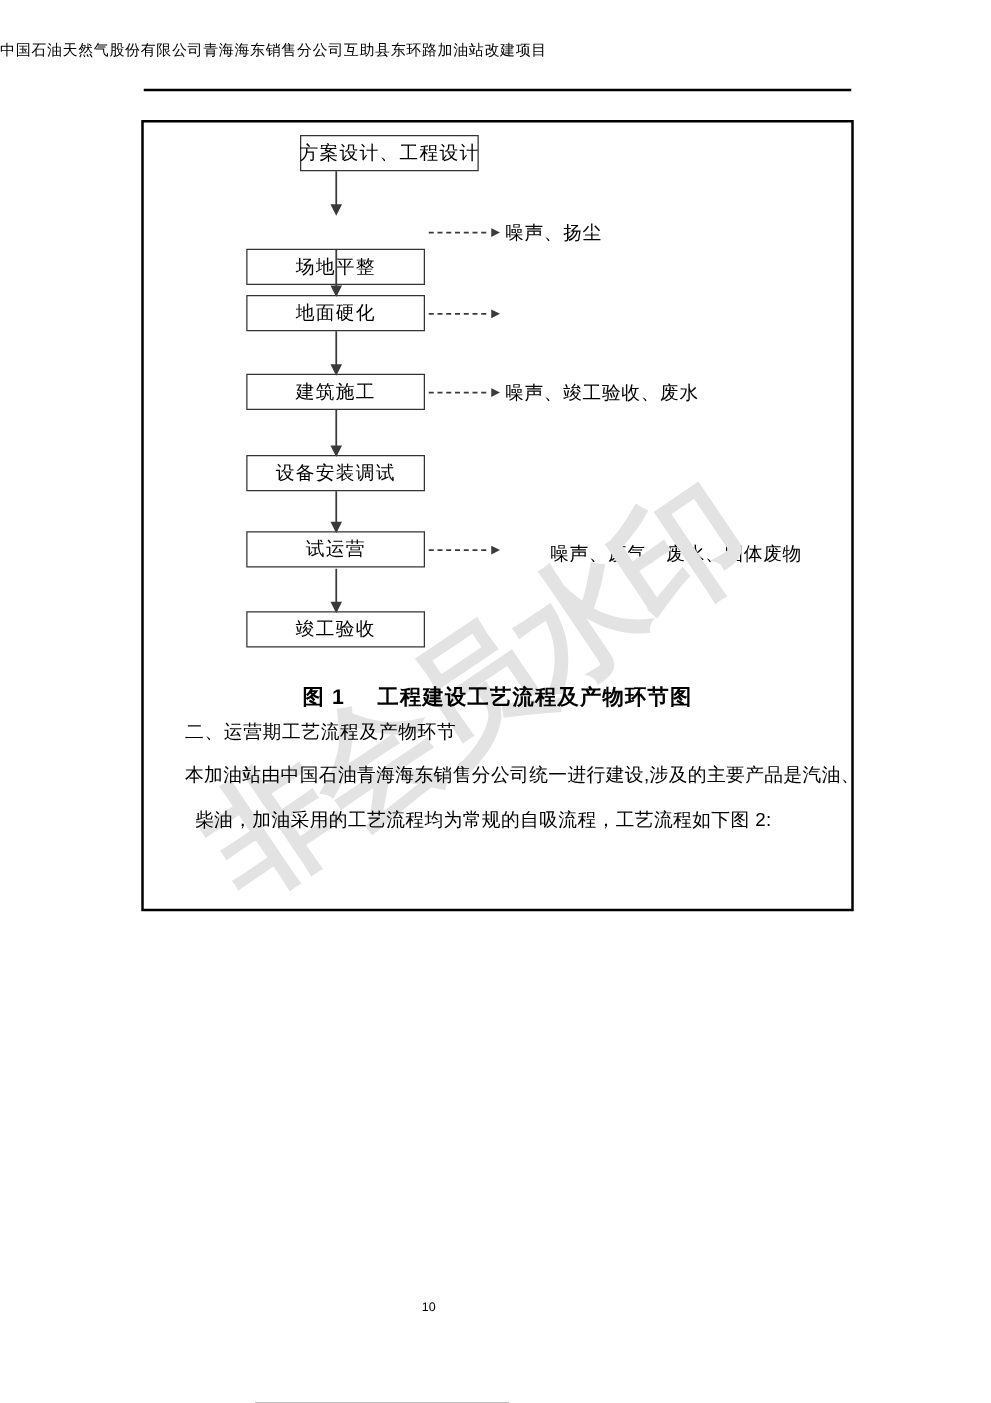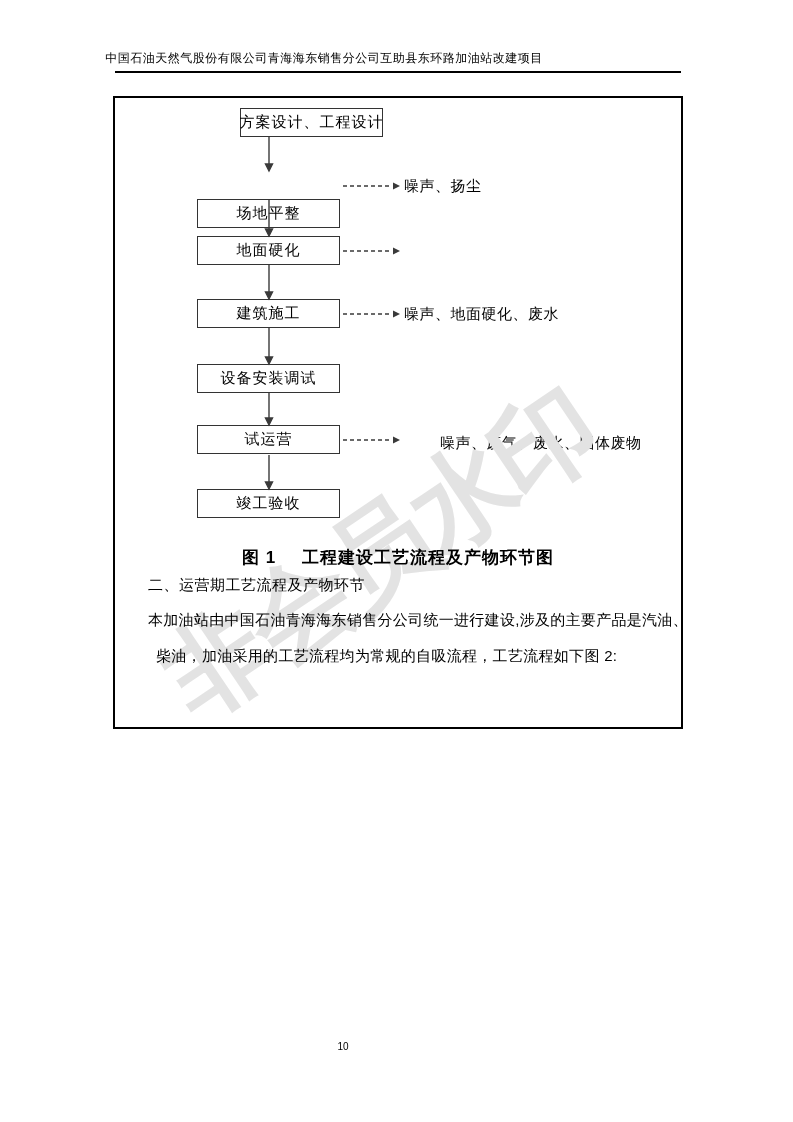--- a/index.html
+++ b/index.html
@@ -3,21 +3,21 @@
 <meta charset="utf-8">
 <style>
   html,body{margin:0;padding:0;background:#888;}
   .page{
     position:relative;width:793px;height:1122px;background:#ffffff;
     margin:0 auto;overflow:hidden;
     font-family:"Liberation Sans","DejaVu Sans",sans-serif;color:#000;
   }
   
   .header-title{
-    position:absolute;left:0;top:50px;width:648px;text-align:center;
+    position:absolute;left:0;top:32px;width:648px;text-align:left;
     font-size:12px;letter-spacing:.5px;
   }
   .header-rule{position:absolute;left:115px;top:71px;width:566px;height:2px;background:#000;}
   
   .content-box{position:absolute;left:113px;top:96px;width:566px;height:629px;border:2px solid #000;}
   
   .watermark{
     position:absolute;left:70px;top:485px;width:620px;text-align:center;
     font-size:104px;font-weight:bold;letter-spacing:-6px;
     transform:rotate(-34deg);transform-origin:50% 50%;
@@ -62,21 +62,21 @@
 
   <div class="flow-box" style="top:108px;margin-left:43px;">方案设计、工程设计</div>
   <div class="flow-box" style="top:171px;margin-top:28px;">场地平整</div>
   <div class="flow-box" style="top:236px;">地面硬化</div>
   <div class="flow-box" style="top:299px;">建筑施工</div>
   <div class="flow-box" style="top:364px;">设备安装调试</div>
   <div class="flow-box" style="top:489px;">竣工验收</div>
   <div class="flow-box" style="top:425px;">试运营</div>
 
   <div class="side-label" style="top:171px;">噪声、扬尘</div>
-  <div class="side-label" style="top:299px;">噪声、地面硬化、废水</div>
+  <div class="side-label" style="top:299px;">噪声、竣工验收、废水</div>
   <div class="side-label" style="top:428px;margin-left:36px;">噪声、废气、废水、固体废物</div>
 
   <svg class="arrows" width="793" height="1122">
 
     <g stroke="#3a3a3a" stroke-width="1.4" fill="#3a3a3a">
       <line x1="269" y1="137" x2="269" y2="165"></line>
         <polygon points="269,171 265.5,164 272.5,164"></polygon>
       <line x1="269" y1="200" x2="269" y2="230"></line>
         <polygon points="269,236 265.5,229 272.5,229"></polygon>
       <line x1="269" y1="265" x2="269" y2="293"></line>

